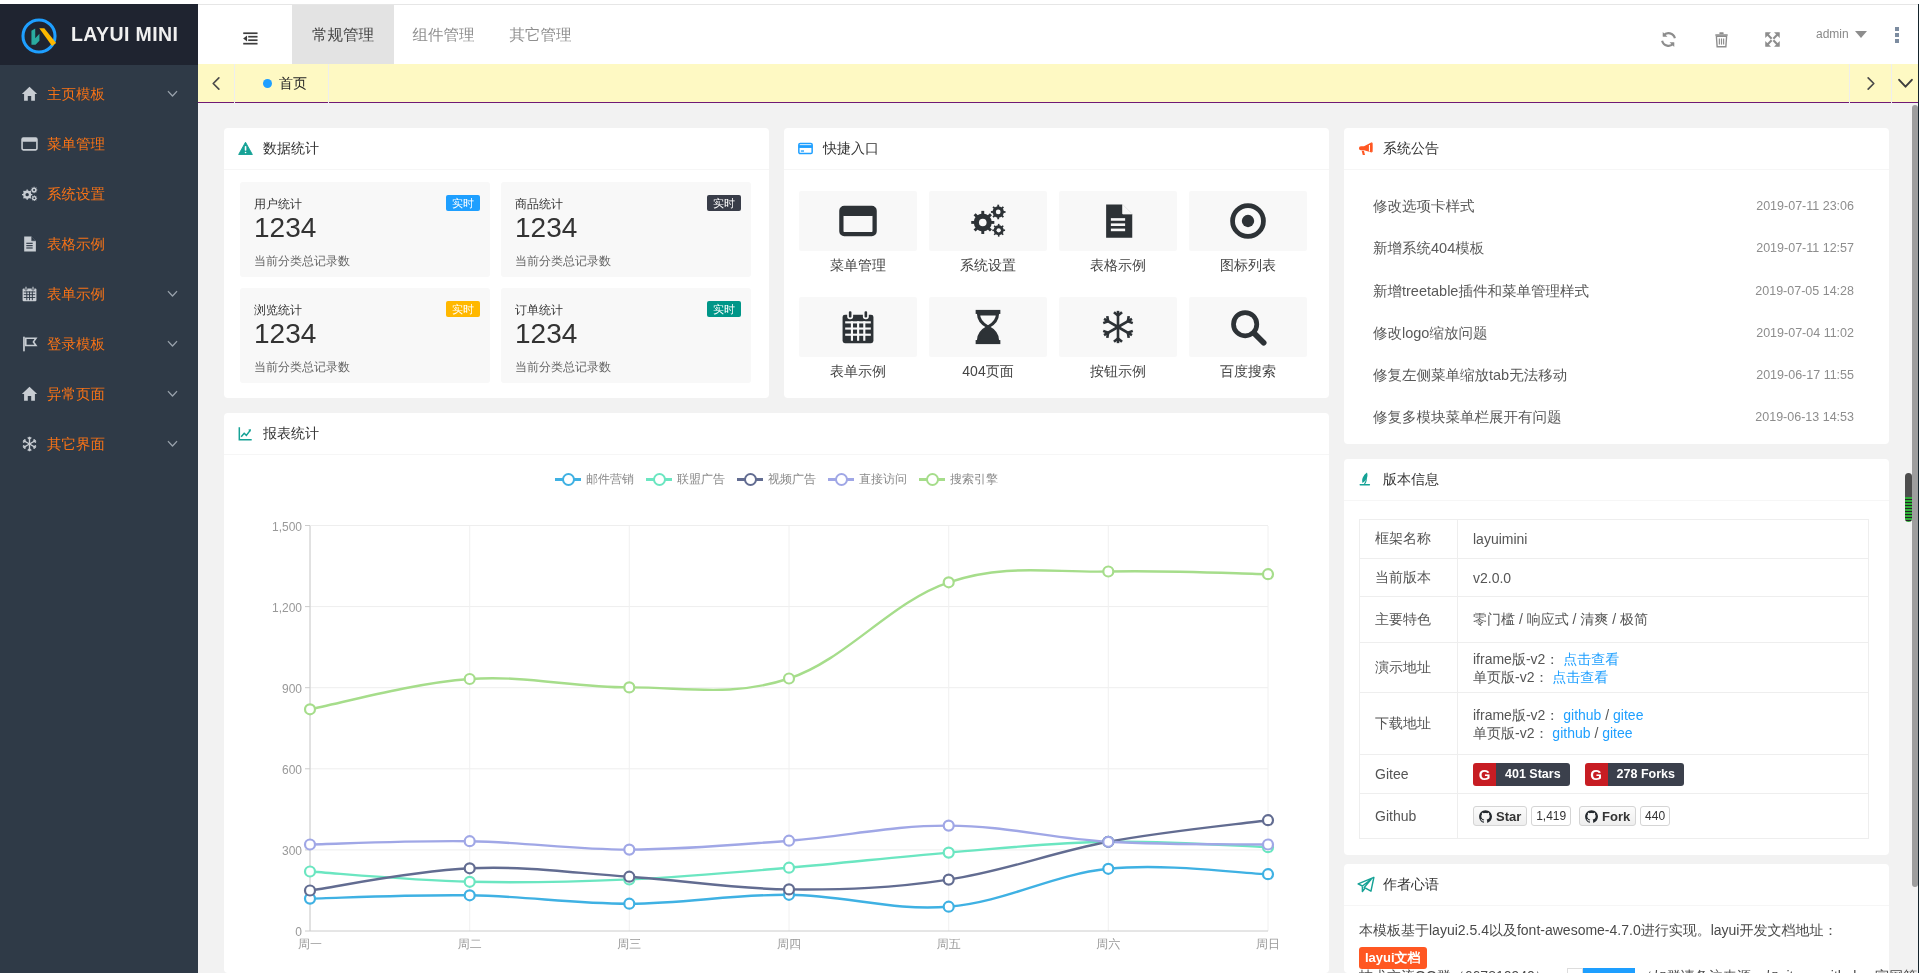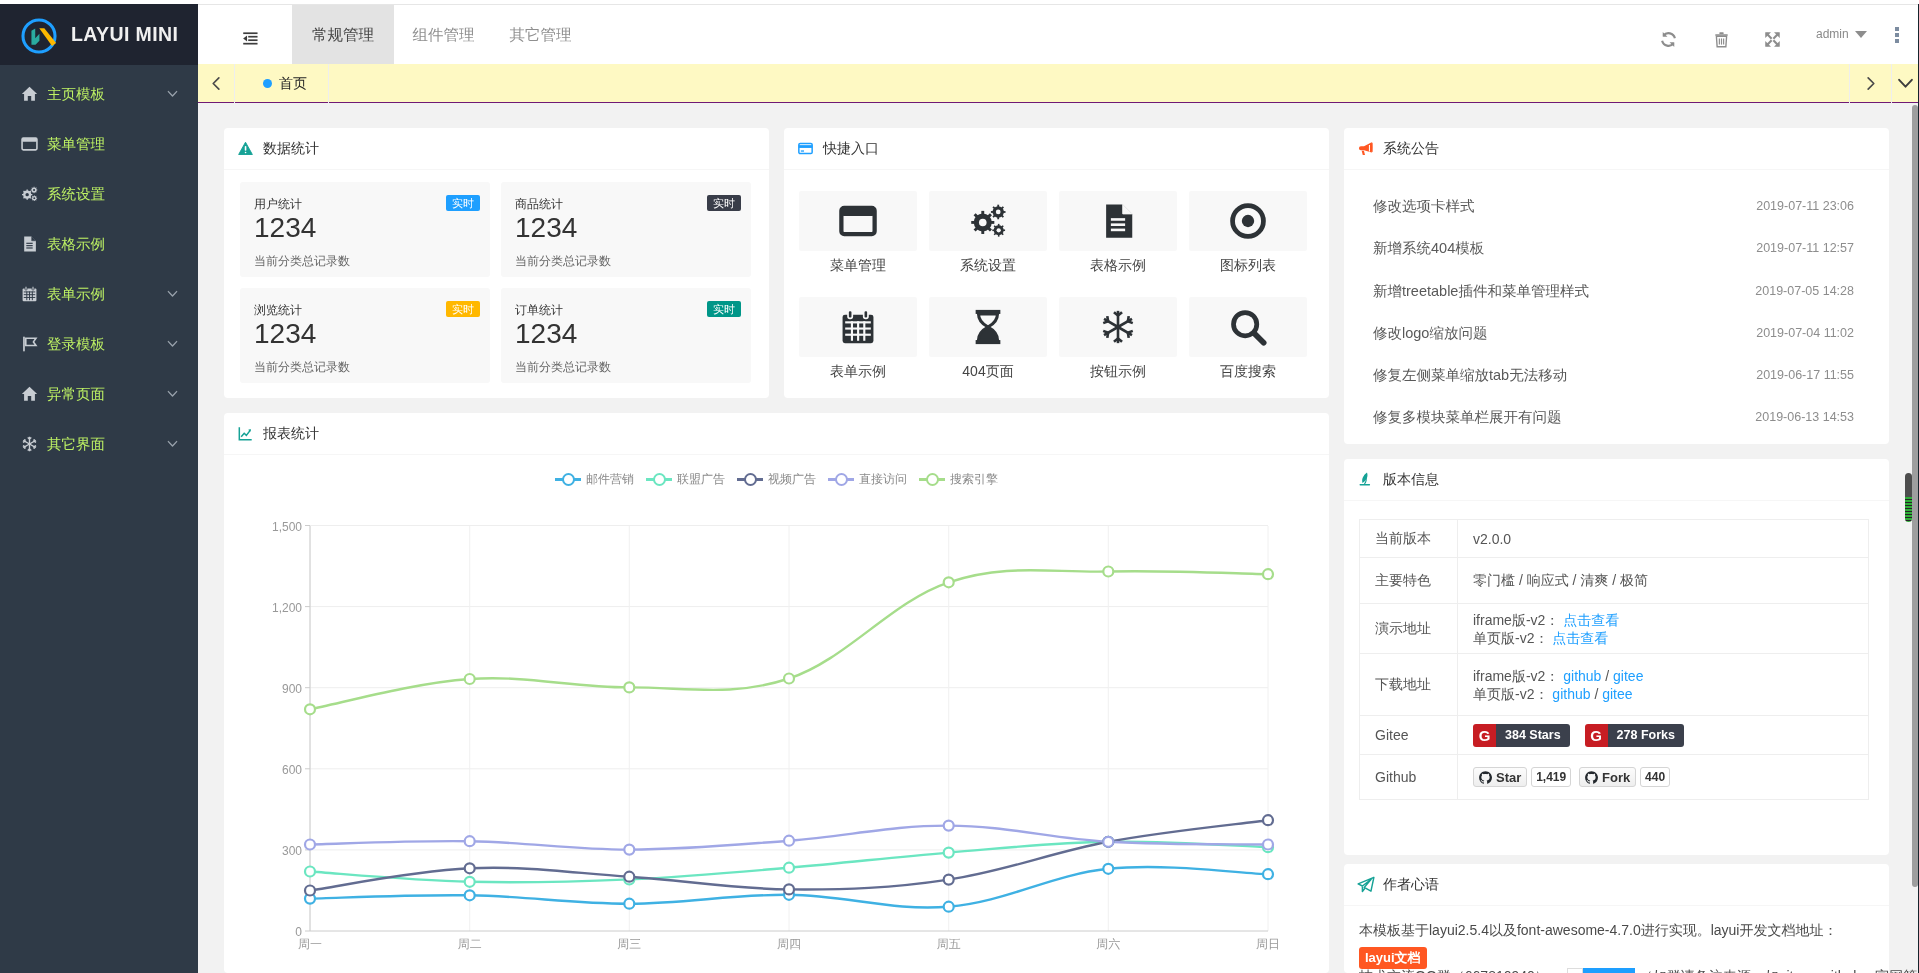--- a/index.html
+++ b/index.html
@@ -1,21 +1,21 @@
 <!DOCTYPE html>
 <html><head><meta charset="utf-8"><title>layuimini</title><style>
 *{margin:0;padding:0;box-sizing:border-box}
 html,body{width:1919px;height:973px;overflow:hidden;background:#fff;
  font-family:"Liberation Sans",sans-serif;-webkit-font-smoothing:antialiased}
 .abs{position:absolute}
 
 #side{position:absolute;left:0;top:4px;width:198px;height:969px;background:#2f3a47}
 #logo{position:absolute;left:0;top:0;width:234px;height:61px;background:#1f2430;display:flex;align-items:center}
 #logo .ttl{color:#f0f0f0;font-size:19.5px;font-weight:bold;letter-spacing:0.4px}
-.mi{position:absolute;left:0;width:198px;height:50px;color:#bef264;font-size:14.5px;display:flex;align-items:center}
+.mi{position:absolute;left:0;width:198px;height:50px;color:#f97316;font-size:14.5px;display:flex;align-items:center}
 .mi svg{position:absolute;left:21px;top:50%;transform:translateY(-50%);width:17px;height:17px}
 .mi .t{position:absolute;left:47px}
 .mi .chev{position:absolute;left:auto;right:20px;width:11px;height:11px}
 
 #nav{position:absolute;left:198px;top:4px;right:0;height:60px;background:#fff;border-top:1px solid #e6e6e6}
 #nav .coll{position:absolute;left:44px;top:27px;width:16px;height:13px}
 .ntab{position:absolute;top:0;height:60px;line-height:60px;font-size:15.5px;color:#8f8f8f;text-align:center}
 .ntab.act{background:#e3e3e3;color:#454545}
 .nic{position:absolute;top:26px;width:17px;height:17px}
 #admin{position:absolute;top:4px;height:60px;line-height:60px;left:1816px;font-size:12px;color:#8a8a8a}
@@ -49,21 +49,21 @@
 .nrow .nd{margin-left:auto;font-size:12.5px;color:#8d8d8d}
 
 #vt{position:absolute;left:1359px;top:519px;width:510px;border-collapse:collapse;font-size:14px;color:#555}
 #vt td{border:1px solid #eee;padding:0 0 0 15px;vertical-align:middle}
 #vt td.l{width:98px;color:#555}
 #vt a{color:#1e9fff;text-decoration:none}
 .gitee{display:inline-flex;height:23px;border-radius:3px;overflow:hidden;font-size:12.5px;font-weight:bold;color:#fff;vertical-align:middle}
 .gitee .g{width:23px;background:#c71d23;display:flex;align-items:center;justify-content:center;font-size:15px;font-weight:bold;font-family:"Liberation Sans",sans-serif}
 .gitee .x{background:#3b404c;display:flex;align-items:center;padding:0 9px}
 .ghb{display:inline-flex;align-items:center;height:20px;border:1px solid #d5d5d5;border-radius:3px;background:linear-gradient(#fcfcfc,#eee);font-size:13px;font-weight:bold;color:#333;padding:0 5px;vertical-align:middle}
-.ghc{display:inline-flex;align-items:center;height:20px;border:1px solid #d5d5d5;border-radius:3px;background:#fff;font-size:12px;font-weight:bold;color:#333;padding:0 4px;vertical-align:middle;position:relative}
+.ghc{display:inline-flex;align-items:center;height:20px;border:1px solid #d5d5d5;border-radius:3px;background:#fff;font-size:12px;font-weight:normal;color:#333;padding:0 4px;vertical-align:middle;position:relative}
 
 #auth .bodytxt{position:absolute;left:1359px;top:921px;font-size:14px;color:#4a4a4a;line-height:19px;white-space:nowrap}
 .obdg{display:inline-block;background:#ff5722;color:#fff;font-size:13px;font-weight:bold;height:22px;line-height:22px;padding:0 6px;border-radius:3px;margin-top:2px}
 
 #legend{position:absolute;left:224px;top:471px;width:1105px;display:flex;justify-content:center;gap:12px;font-size:12px;color:#8a8a8a}
 .litem{display:flex;align-items:center}
 .lmark{position:relative;width:26px;height:13px;margin-right:5px}
 .lmark .ln{position:absolute;left:0;top:5.25px;width:26px;height:2.5px}
 .lmark .ci{position:absolute;left:6.5px;top:0;width:13px;height:13px;border-radius:50%;background:#fff;border-width:2.5px;border-style:solid}
 
@@ -590,20 +590,24 @@
   </svg>
 <div class="card" style="left:1344px;top:459px;width:545px;height:396px">
     <div class="chead"><svg viewBox="0 0 16 16">
         <path d="M9.6 0.6c.9 2.6.6 4.8-.6 6.8-1 1.7-2.4 3.1-4.2 4.2-.7-2.4-.4-4.7.9-6.8C6.7 3 8 1.6 9.6.6z" fill="#16a296"></path>
         <path d="M6.9 3.2c1.5 1.8 2.1 3.7 1.8 5.7-.2 1.4-.9 2.7-1.9 3.7" fill="none" stroke="#16a296" stroke-width="1.2"></path>
         <rect x="1.6" y="12.9" width="11.3" height="1.5" rx="0.7" fill="#16a296"></rect>
       </svg>版本信息</div>
   </div>
 <table id="vt">
     <tbody>
+      <tr style="height:39px">
+        <td class="l">框架名称</td>
+        <td>layuimini</td>
+      </tr>
       <tr style="height:38px">
         <td class="l">当前版本</td>
         <td>v2.0.0</td>
       </tr>
       <tr style="height:46px">
         <td class="l">主要特色</td>
         <td>零门槛 / 响应式 / 清爽 / 极简</td>
       </tr>
       <tr style="height:50px">
         <td class="l">演示地址</td>
@@ -614,21 +618,21 @@
       <tr style="height:62px">
         <td class="l">下载地址</td>
         <td>
           <div style="line-height:18px">iframe版-v2： <a>github</a> / <a>gitee</a><br>单页版-v2： <a>github</a> / <a>gitee</a></div>
         </td>
       </tr>
       <tr style="height:39px">
         <td class="l">Gitee</td>
         <td><span class="gitee">
             <span class="g">G</span>
-            <span class="x">384 Stars</span>
+            <span class="x">401 Stars</span>
           </span><span style="display:inline-block;width:15px"></span><span class="gitee">
             <span class="g">G</span>
             <span class="x">278 Forks</span>
           </span></td>
       </tr>
       <tr style="height:45px">
         <td class="l">Github</td>
         <td><span class="ghb"><svg width="13" height="13" viewBox="0 0 16 16" style="margin-right:4px">
               <path d="M8 .2C3.6.2.1 3.8.1 8.2c0 3.5 2.3 6.5 5.4 7.6.4.1.5-.2.5-.4v-1.5c-2.2.5-2.7-1-2.7-1-.4-.9-.9-1.2-.9-1.2-.7-.5.1-.5.1-.5.8.1 1.2.8 1.2.8.7 1.3 1.9.9 2.3.7.1-.5.3-.9.5-1.1-1.8-.2-3.6-.9-3.6-4 0-.9.3-1.6.8-2.2-.1-.2-.4-1 .1-2.1 0 0 .7-.2 2.2.8.6-.2 1.3-.3 2-.3s1.4.1 2 .3c1.5-1 2.2-.8 2.2-.8.4 1.1.2 1.9.1 2.1.5.6.8 1.3.8 2.2 0 3.1-1.9 3.8-3.7 4 .3.3.6.8.6 1.5v2.2c0 .2.1.5.6.4 3.1-1 5.4-4 5.4-7.6C15.9 3.8 12.4.2 8 .2z" fill="#24292e"></path>
             </svg>Star</span>&nbsp;<span class="ghc">1,419</span>&nbsp;&nbsp;<span class="ghb"><svg width="13" height="13" viewBox="0 0 16 16" style="margin-right:4px">

